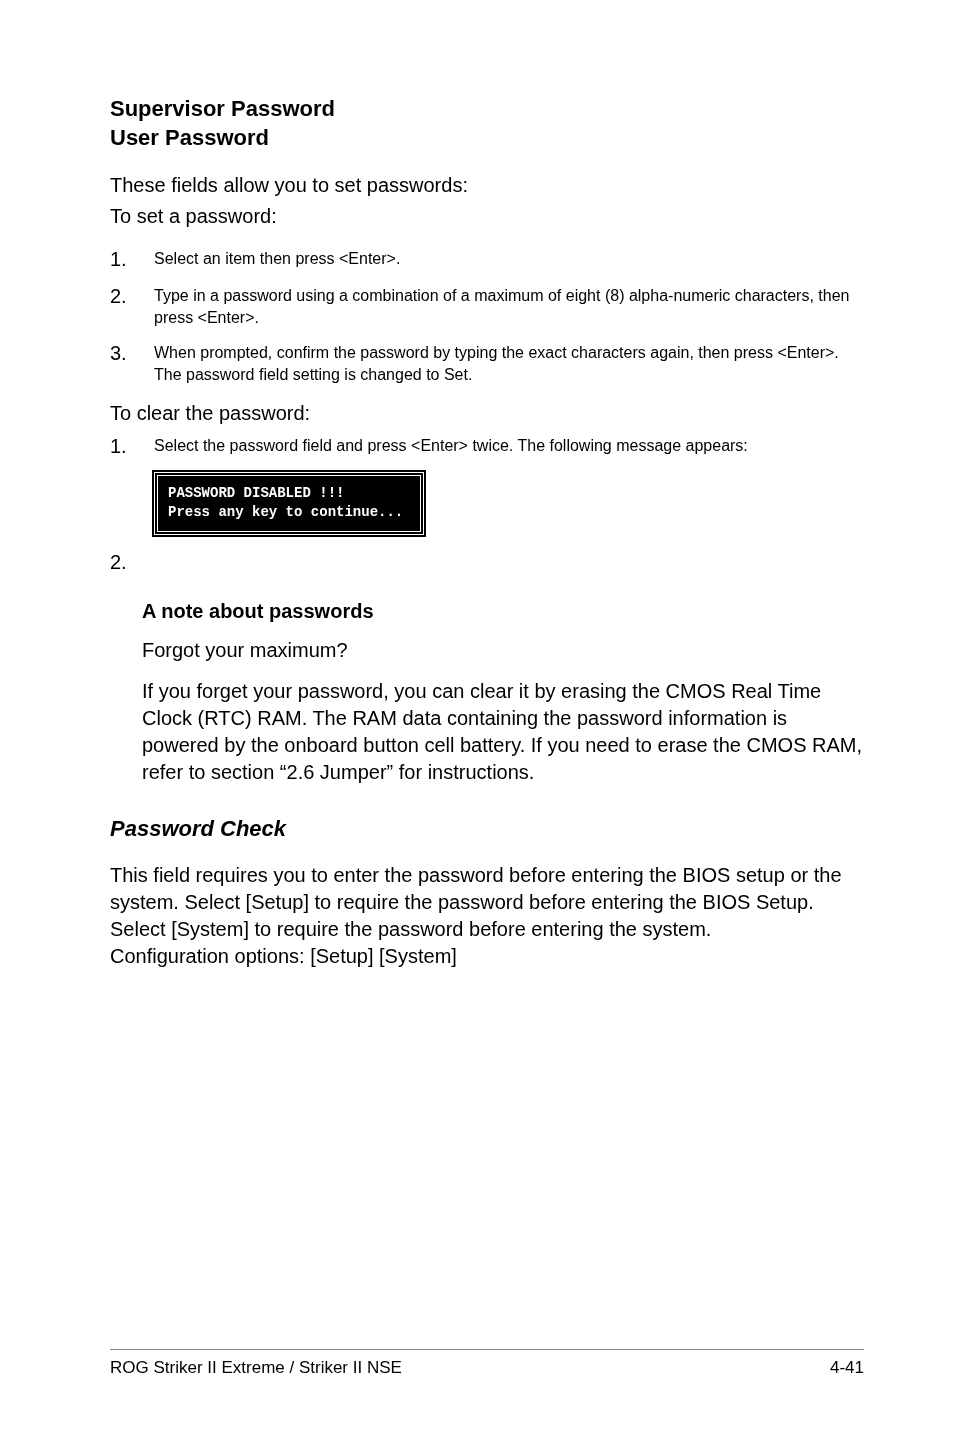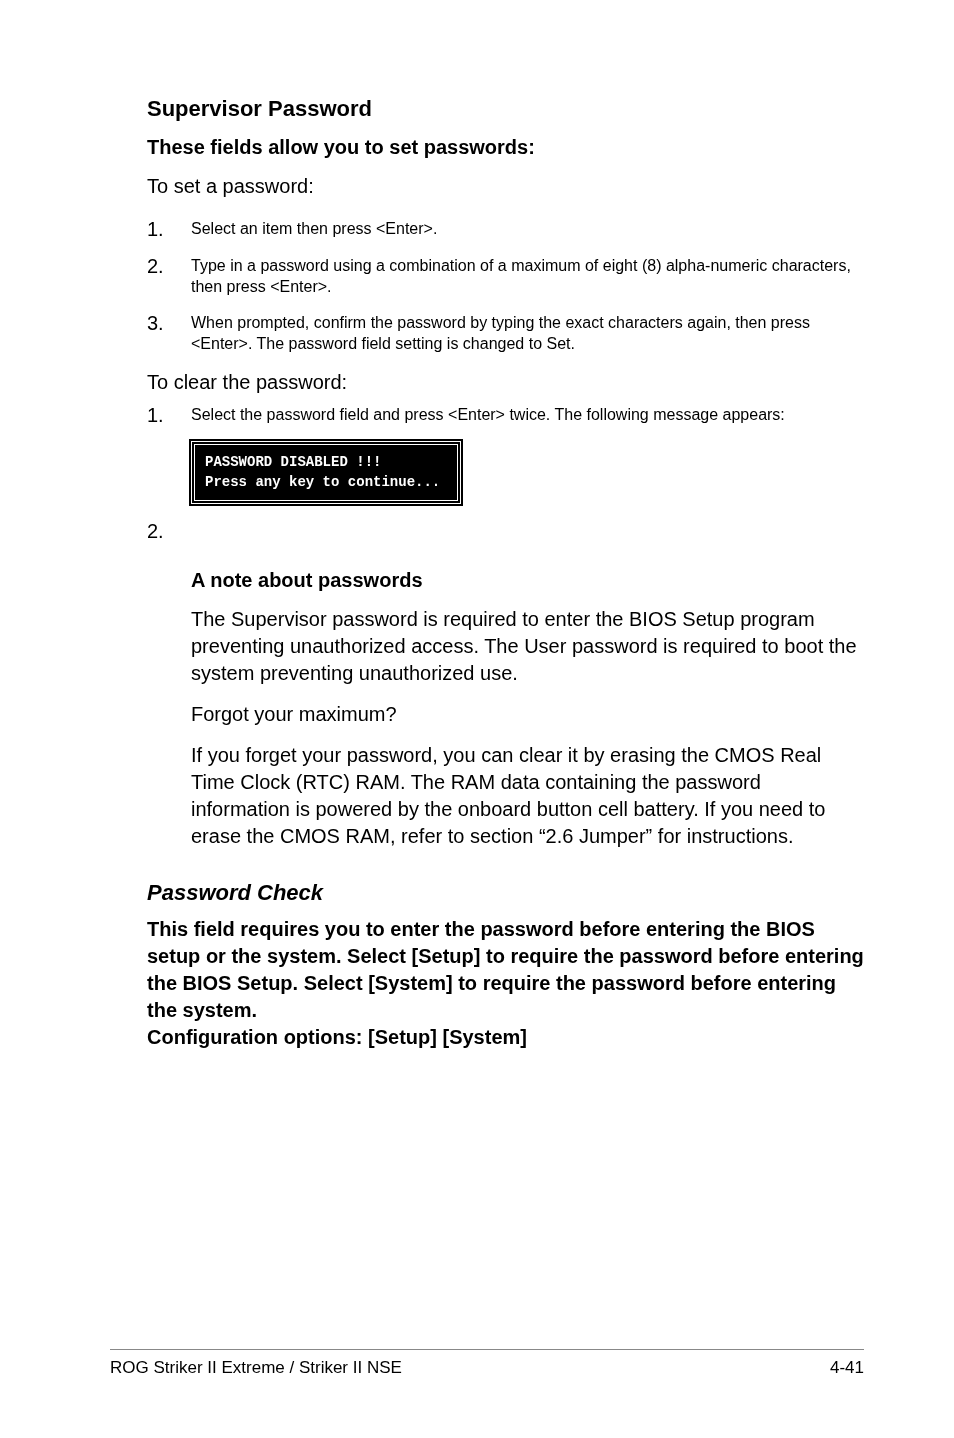--- a/index.html
+++ b/index.html
@@ -1,64 +1,65 @@
 <!DOCTYPE html>
 <html><head>
 <meta charset="utf-8">
 <style>
   * { margin: 0; padding: 0; box-sizing: border-box; }
   html, body { width: 954px; height: 1438px; background: #fff; font-family: Arial, Helvetica, sans-serif; color: #000; }
   .page { padding: 95px 90px 0 110px; }
   .h1 { font-size: 22px; font-weight: bold; line-height: 1.3; }
-  .body-text { font-size: 20px; line-height: 1.35; margin-top: 12px; }
+  .body-text { font-size: 20px; line-height: 1.35; margin-top: 4px; }
   .gap-lg { }
-  .gap-sm { margin-top: 10px; font-weight: bold; }
+  .gap-sm { margin-top: 20px; }
   ol.custom { list-style: none; margin-top: 18px; }
   ol.custom > li { display: flex; margin-bottom: 14px; }
   ol.custom > li .num { width: 44px; flex: 0 0 44px; font-size: 20px; }
   ol.custom > li .txt { font-size: 16px; line-height: 1.35; }
   .codebox {
     margin-left: 44px;
     margin-top: 10px;
     margin-bottom: 16px;
     width: 270px;
     background: #000;
     color: #fff;
     font-family: "Courier New", monospace;
     font-size: 14px;
     font-weight: bold;
     padding: 8px 10px;
     border: 4px double #fff;
     outline: 2px solid #000;
     line-height: 1.4;
     white-space: pre;
   }
-  .indent-block { margin-left: 44px; }
+  .indent-block { margin-left: 32px; }
   .sub-h { font-size: 20px; font-weight: bold; margin-top: 26px; }
   .para { font-size: 20px; line-height: 1.35; margin-top: 14px; }
   .h2 { font-size: 22px; font-weight: bold; margin-top: 30px; font-style: italic; }
   .footer {
     position: absolute;
     bottom: 60px;
     left: 110px;
     right: 90px;
     border-top: 1px solid #888;
     padding-top: 8px;
     display: flex;
     justify-content: space-between;
     font-size: 17px;
   }
-  .page-wrap { position: relative; width: 954px; height: 1438px; padding-left: 37px; }
+  .page-wrap { position: relative; width: 954px; height: 1438px; }
 </style>
 </head>
 <body>
 <div class="page-wrap">
 <div class="page">
 
   <div class="h1">Supervisor Password</div>
+  <div class="h1">User Password</div>
 
   <div class="body-text gap-sm">These fields allow you to set passwords:</div>
 
   <div class="body-text gap-lg">To set a password:</div>
 
   <ol class="custom">
     <li>
       <span class="num">1.</span>
       <span class="txt">Select an item then press &lt;Enter&gt;.</span>
     </li>
@@ -85,21 +86,20 @@
 Press any key to continue...</div>
 
   <ol class="custom" style="margin-top:0;">
     <li>
       <span class="num">2.</span>
     </li>
   </ol>
 
   <div class="indent-block">
     <div class="sub-h">A note about passwords</div>
-    <div class="para">The Supervisor password is required to enter the BIOS Setup program preventing unauthorized access. The User password is required to boot the system preventing unauthorized use.</div>
     <div class="para">Forgot your maximum?</div>
     <div class="para">If you forget your password, you can clear it by erasing the CMOS Real Time Clock (RTC) RAM. The RAM data containing the password information is powered by the onboard button cell battery. If you need to erase the CMOS RAM, refer to section “2.6 Jumper” for instructions.</div>
   </div>
 
   <div class="h2">Password Check</div>
   <div class="body-text gap-sm" style="white-space: pre-line;">This field requires you to enter the password before entering the BIOS setup or the system. Select [Setup] to require the password before entering the BIOS Setup. Select [System] to require the password before entering the system.
 Configuration options: [Setup] [System]</div>
 
 </div>
 

